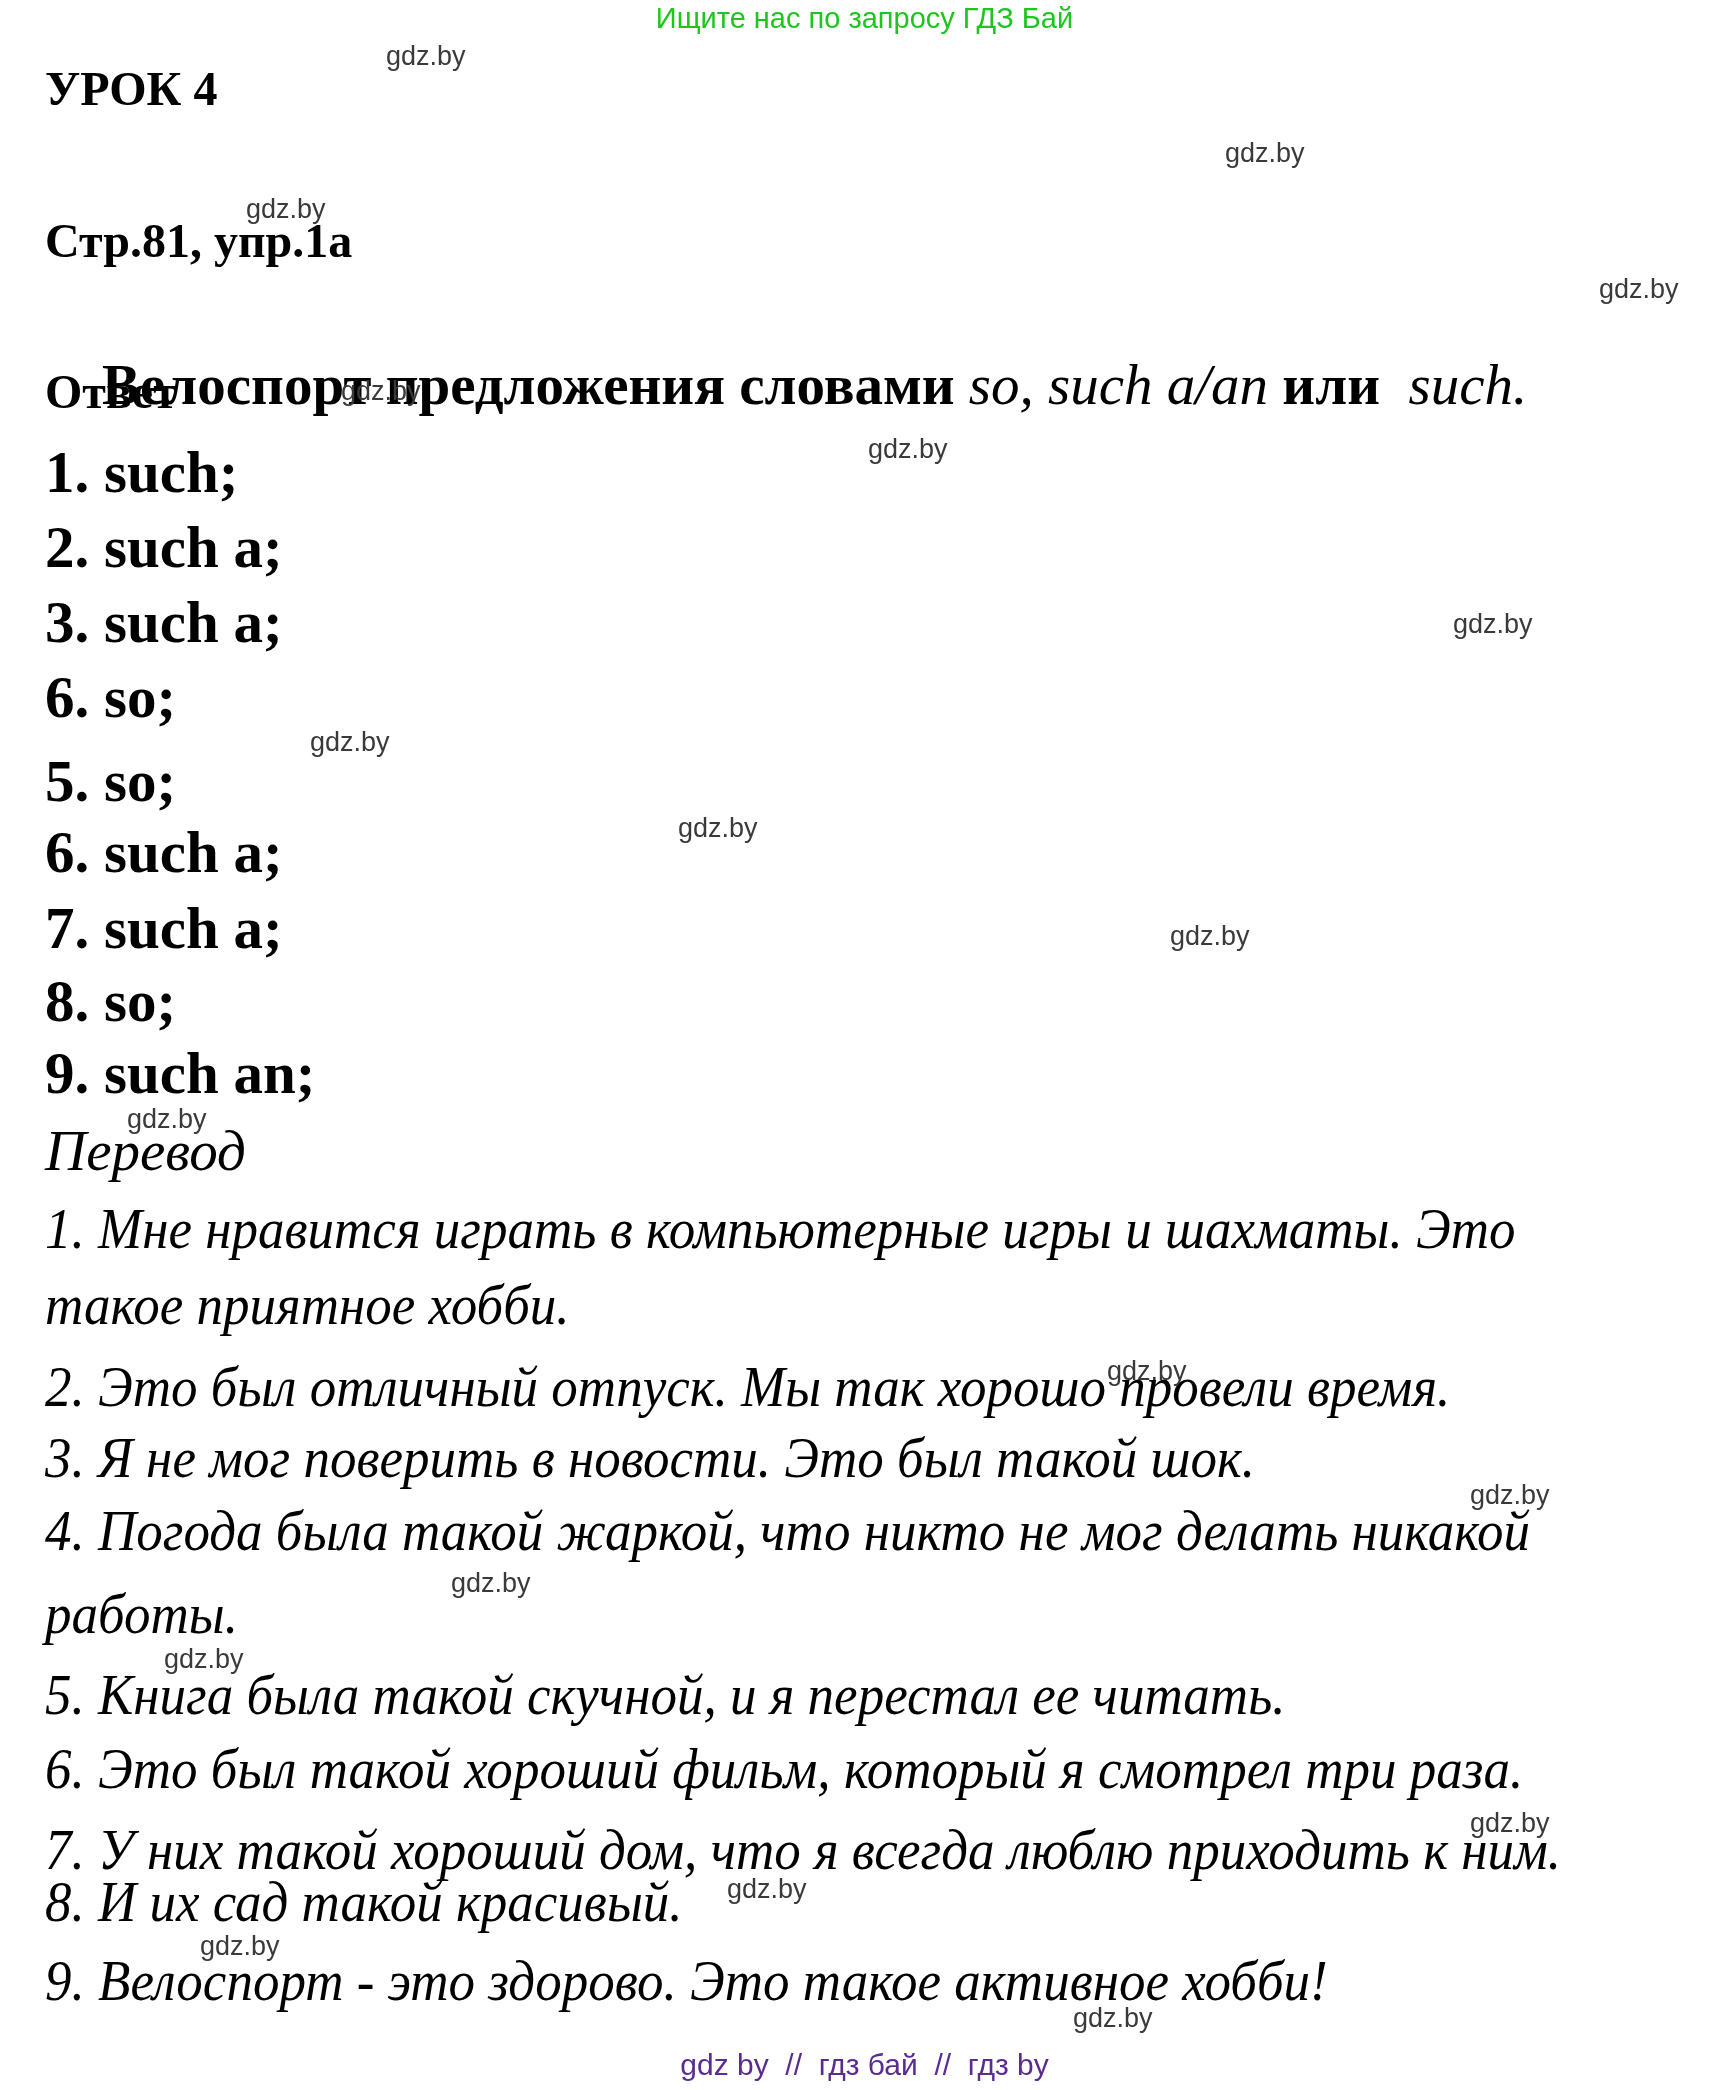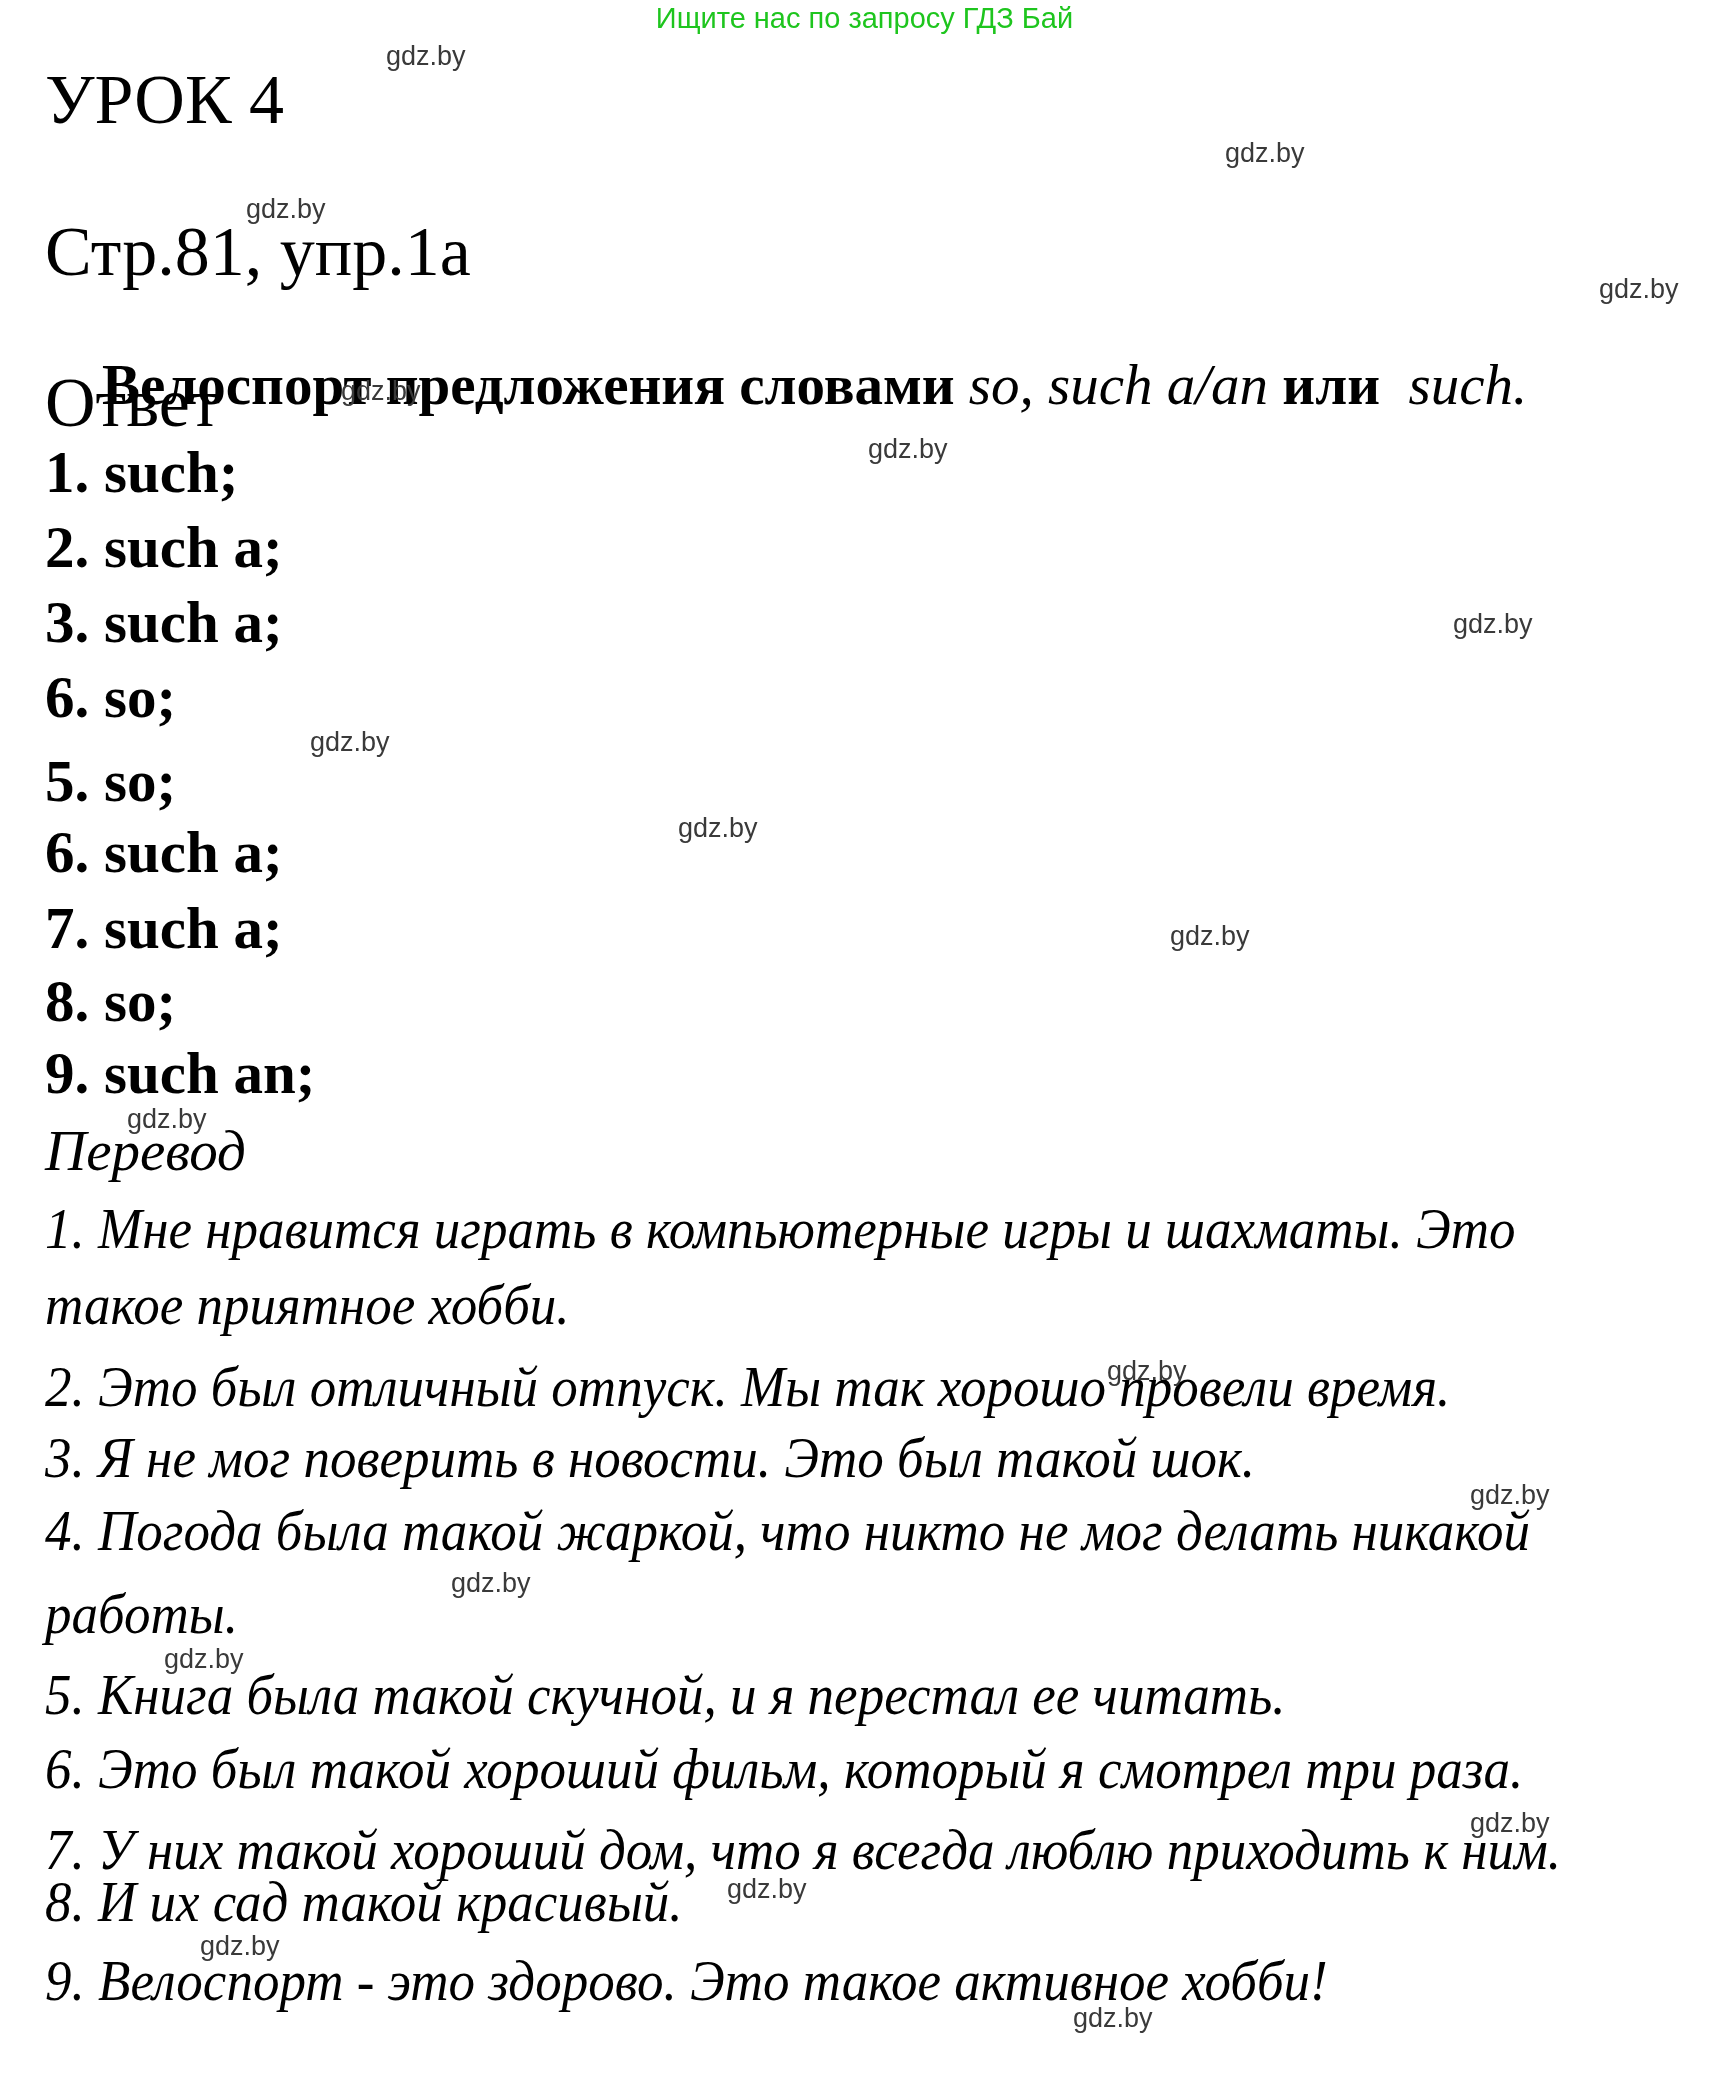--- a/index.html
+++ b/index.html
@@ -2,21 +2,21 @@
 <html><head>
 <meta charset="utf-8">
 <style>
   html,body { margin:0; padding:0; background:#ffffff; }
   #canvas {
     position:relative; width:1729px; height:2091px;
     background:#ffffff; overflow:hidden;
     font-family:"Liberation Serif", serif; color:#000;
   }
   .line { position:absolute; left:45px; line-height:1; white-space:pre; }
-  .h1  { font-size:70px; font-weight:normal; }
+  .h1  { font-size:48px; font-weight:bold; }
   .ans { font-size:59px; font-weight:bold; }
   .task{ font-size:57px; font-weight:bold; }
   .task .it { font-weight:normal; font-style:italic;text-align:center; }
   .trh { font-size:57px; font-style:italic; }
   .tr  { font-size:57px; font-style:italic; transform:scaleX(0.93); transform-origin:0 0; }
   .wm {
     position:absolute; font-family:"Liberation Sans", sans-serif;
     font-size:27px; color:#3a3a3a; line-height:1; white-space:pre;
   }
   .promo {
@@ -62,20 +62,21 @@
   <div class="line tr" style="top:1358px">2. Это был отличный отпуск. Мы так хорошо провели время.</div>
   <div class="line tr" style="top:1429px">3. Я не мог поверить в новости. Это был такой шок.</div>
   <div class="line tr" style="top:1502px">4. Погода была такой жаркой, что никто не мог делать никакой</div>
   <div class="line tr" style="top:1585px">работы.</div>
   <div class="line tr" style="top:1666px">5. Книга была такой скучной, и я перестал ее читать.</div>
   <div class="line tr" style="top:1740px">6. Это был такой хороший фильм, который я смотрел три раза.</div>
   <div class="line tr" style="top:1821px">7. У них такой хороший дом, что я всегда люблю приходить к ним.</div>
   <div class="line tr" style="top:1873px">8. И их сад такой красивый.</div>
   <div class="line tr" style="top:1952px">9. Велоспорт - это здорово. Это такое активное хобби!</div>
 
+  <div class="footer">gdz by  //  гдз бай  //  гдз by</div>
 
 <div class="wm" style="left: 386px; top: 43px;">gdz.by</div>
     <div class="wm" style="left: 1225px; top: 140px;">gdz.by</div>
     <div class="wm" style="left: 246px; top: 196px;">gdz.by</div>
     <div class="wm" style="left: 1599px; top: 276px;">gdz.by</div>
     <div class="wm" style="left: 341px; top: 378px;">gdz.by</div>
     <div class="wm" style="left: 868px; top: 436px;">gdz.by</div>
     <div class="wm" style="left: 1453px; top: 611px;">gdz.by</div>
     <div class="wm" style="left: 310px; top: 729px;">gdz.by</div>
     <div class="wm" style="left: 678px; top: 815px;">gdz.by</div>

